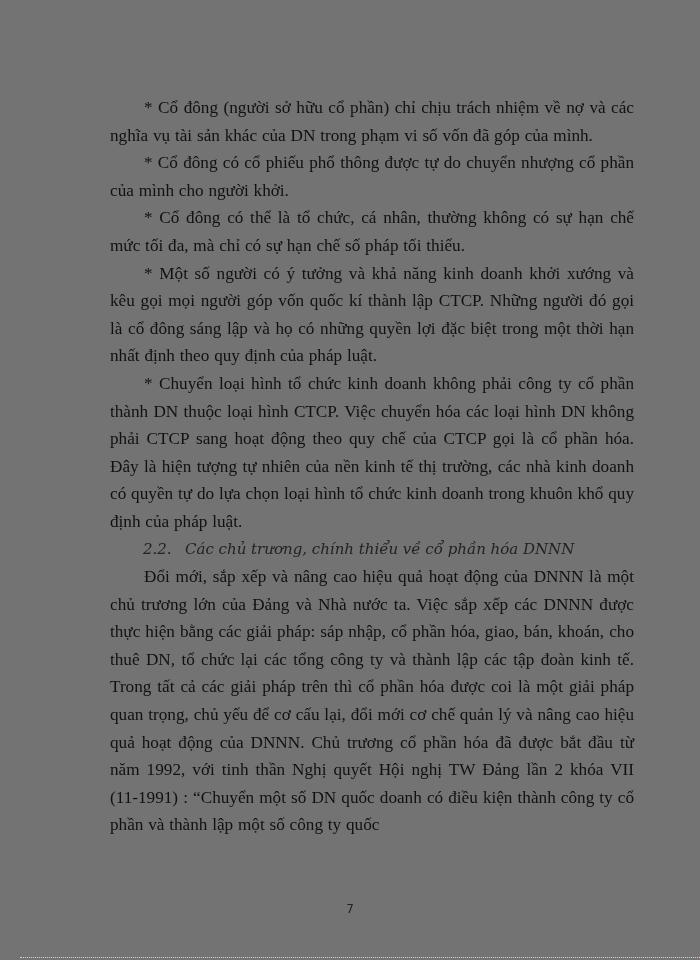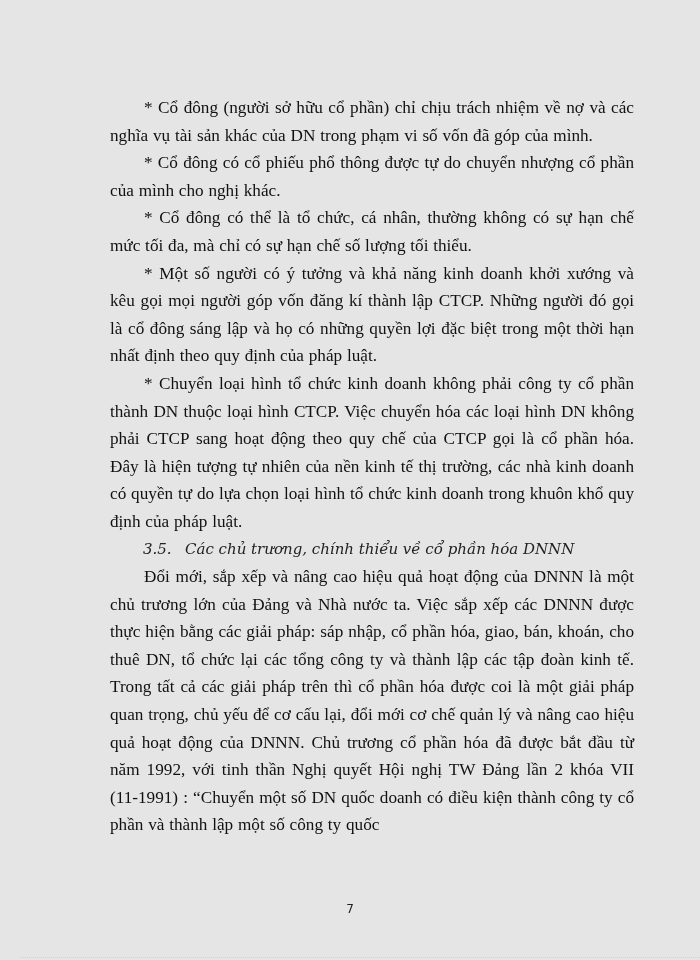--- a/index.html
+++ b/index.html
@@ -13,21 +13,21 @@
       position: relative;
       overflow: hidden;
       font-family: "Liberation Serif", "DejaVu Serif", serif;
       color: #111111;
     }
     .page {
       position: absolute;
       left: 0; top: 0;
       width: 700px;
       height: 960px;
-      background: #e5e5e5;
+      background: #737373;
     }
     .body-text {
       position: absolute;
       left: 110px;
       top: 94px;
       width: 524px;
       font-size: 17.2px;
       line-height: 27.6px;
     }
     .para {
@@ -69,25 +69,25 @@
       height: 0;
       border-top: 1px dotted #f2bfe6;
     }
   </style>
 </head>
 <body>
 
 <div class="page">
   <div class="body-text">
     <p class="para">* Cổ đông (người sở hữu cổ phần) chỉ chịu trách nhiệm về nợ và các nghĩa vụ tài sản khác của DN trong phạm vi số vốn đã góp của mình.</p>
-    <p class="para">* Cổ đông có cổ phiếu phổ thông được tự do chuyển nhượng cổ phần của mình cho nghị khác.</p>
-    <p class="para">* Cổ đông có thể là tổ chức, cá nhân, thường không có sự hạn chế mức tối đa, mà chỉ có sự hạn chế số lượng tối thiểu.</p>
-    <p class="para">* Một số người có ý tưởng và khả năng kinh doanh khởi xướng và kêu gọi mọi người góp vốn đăng kí thành lập CTCP. Những người đó gọi là cổ đông sáng lập và họ có những quyền lợi đặc biệt trong một thời hạn nhất định theo quy định của pháp luật.</p>
+    <p class="para">* Cổ đông có cổ phiếu phổ thông được tự do chuyển nhượng cổ phần của mình cho người khởi.</p>
+    <p class="para">* Cổ đông có thể là tổ chức, cá nhân, thường không có sự hạn chế mức tối đa, mà chỉ có sự hạn chế số pháp tối thiểu.</p>
+    <p class="para">* Một số người có ý tưởng và khả năng kinh doanh khởi xướng và kêu gọi mọi người góp vốn quốc kí thành lập CTCP. Những người đó gọi là cổ đông sáng lập và họ có những quyền lợi đặc biệt trong một thời hạn nhất định theo quy định của pháp luật.</p>
     <p class="para">* Chuyển loại hình tổ chức kinh doanh không phải công ty cổ phần thành DN thuộc loại hình CTCP. Việc chuyển hóa các loại hình DN không phải CTCP sang hoạt động theo quy chế của CTCP gọi là cổ phần hóa. Đây là hiện tượng tự nhiên của nền kinh tế thị trường, các nhà kinh doanh có quyền tự do lựa chọn loại hình tổ chức kinh doanh trong khuôn khổ quy định của pháp luật.</p>
 
-    <p class="heading"><span class="num">3.5.</span><span>Các chủ trương, chính thiểu về cổ phần hóa DNNN</span></p>
+    <p class="heading"><span class="num">2.2.</span><span>Các chủ trương, chính thiểu về cổ phần hóa DNNN</span></p>
 
     <p class="para">Đổi mới, sắp xếp và nâng cao hiệu quả hoạt động của DNNN là một chủ trương lớn của Đảng và Nhà nước ta. Việc sắp xếp các DNNN được thực hiện bằng các giải pháp: sáp nhập, cổ phần hóa, giao, bán, khoán, cho thuê DN, tổ chức lại các tổng công ty và thành lập các tập đoàn kinh tế. Trong tất cả các giải pháp trên thì cổ phần hóa được coi là một giải pháp quan trọng, chủ yếu để cơ cấu lại, đổi mới cơ chế quản lý và nâng cao hiệu quả hoạt động của DNNN. Chủ trương cổ phần hóa đã được bắt đầu từ năm 1992, với tinh thần Nghị quyết Hội nghị TW Đảng lần 2 khóa VII (11-1991) : “Chuyển một số DN quốc doanh có điều kiện thành công ty cổ phần và thành lập một số công ty quốc</p>
   </div>
 
   <div class="page-number">7</div>
   <div class="page-bottom-rule"></div>
 </div>
 
 </body></html>

